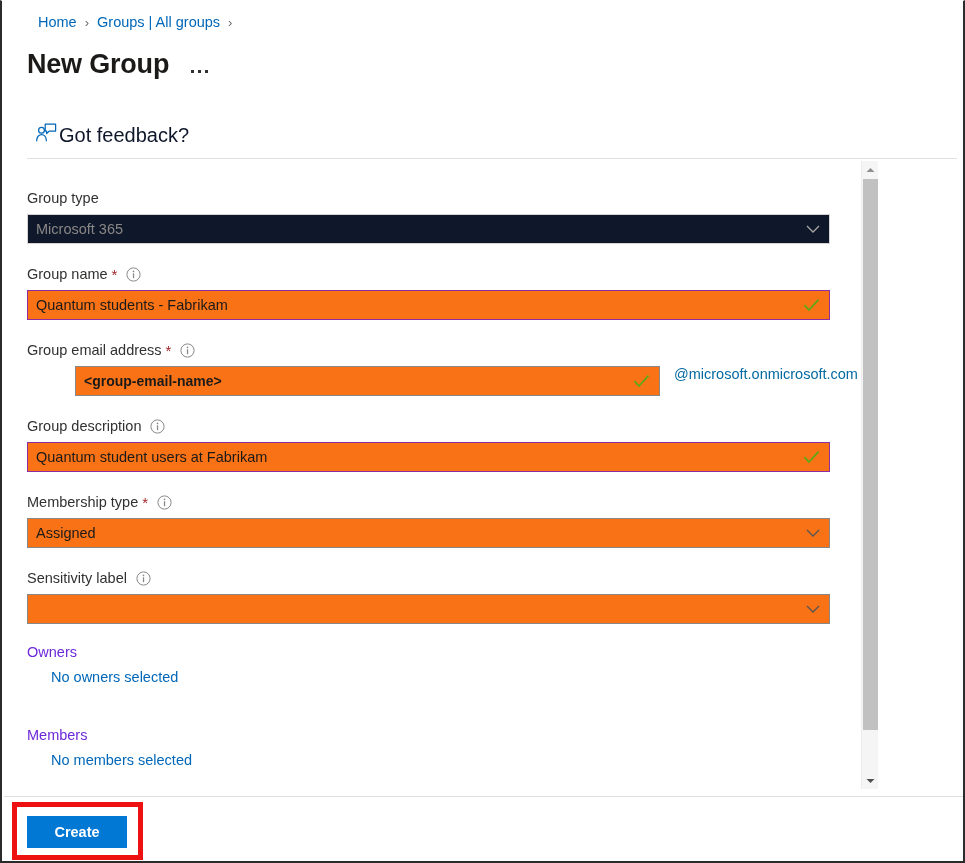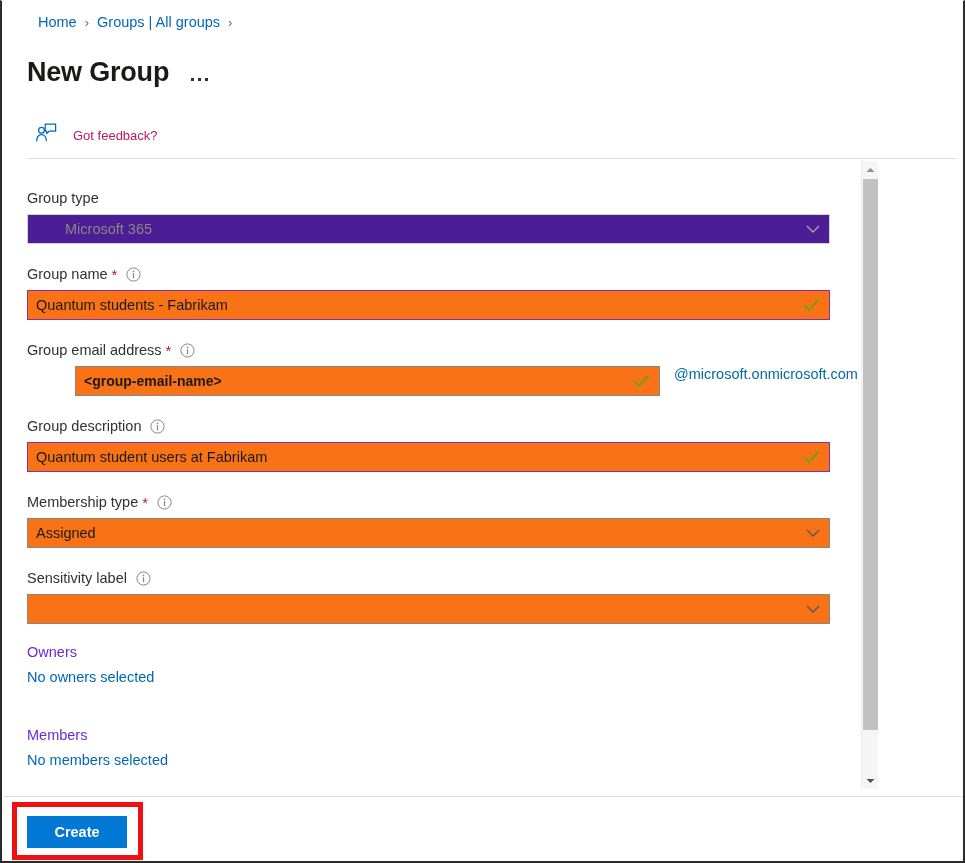--- a/index.html
+++ b/index.html
@@ -37,21 +37,21 @@
     color: #6b6b6b;
     margin: 0 8px;
     font-size: 13px;
     line-height: 1;
     display: inline-block;
   }
 
   
   .title-row {
     position: absolute;
-    left: 25px; top: 52px;
+    left: 25px; top: 44px;
     display: flex; align-items: flex-start;
   }
   .page-title {
     font-size: 27px;
     font-weight: 600;
     color: #1b1a19;
     letter-spacing: -0.2px;
     line-height: 38px;
   }
   .ellipsis-btn {
@@ -71,23 +71,23 @@
   .ellipsis-btn span:last-child { margin-right: 0; }
 
   
   .feedback {
     position: absolute;
     left: 33px; top: 122px;
     display: flex; align-items: center;
     cursor: pointer;
   }
   .feedback-label {
-    margin-left: 16px;
-    font-size: 13px;
-    color: #be185d;
+    margin-left: 2px;
+    font-size: 20px;
+    color: #0f172a;
   }
 
   .top-divider {
     position: absolute;
     left: 25px; top: 157px;
     width: 930px; height: 1px;
     background: #e1dfdd;
   }
 
   
@@ -120,23 +120,22 @@
 
   .ctrl {
     position: relative;
     width: 803px; height: 30px;
     border: 1px solid #8a8886;
     background: #f97316;
     display: flex; align-items: center;
   }
   .ctrl.valid { border: 1px solid #8e2da0; }
   .ctrl.disabled {
-    background: #4c1d95;
+    background: #0f172a;
     border: 1px solid #d6d3d1;
-    padding-left: 29px;
   }
   .ctrl-text {
     flex: 1;
     padding: 0 8px;
     font-size: 14.5px;
     color: #1b1a19;
     white-space: nowrap;
     overflow: hidden;
     line-height: 28px;
   }
@@ -162,21 +161,21 @@
   }
 
   .section-label {
     font-size: 14.5px;
     color: #6d28d9;
   }
   .link-text {
     font-size: 14.5px;
     color: #0067b8;
     cursor: pointer;
-    margin-left: 0;
+    margin-left: 24px;
     margin-top: 9px;
     display: inline-block;
   }
 
   
   .scrollbar {
     position: absolute;
     right: 85px; top: 160px;
     width: 17px; height: 628px;
     background: #f5f5f5;

